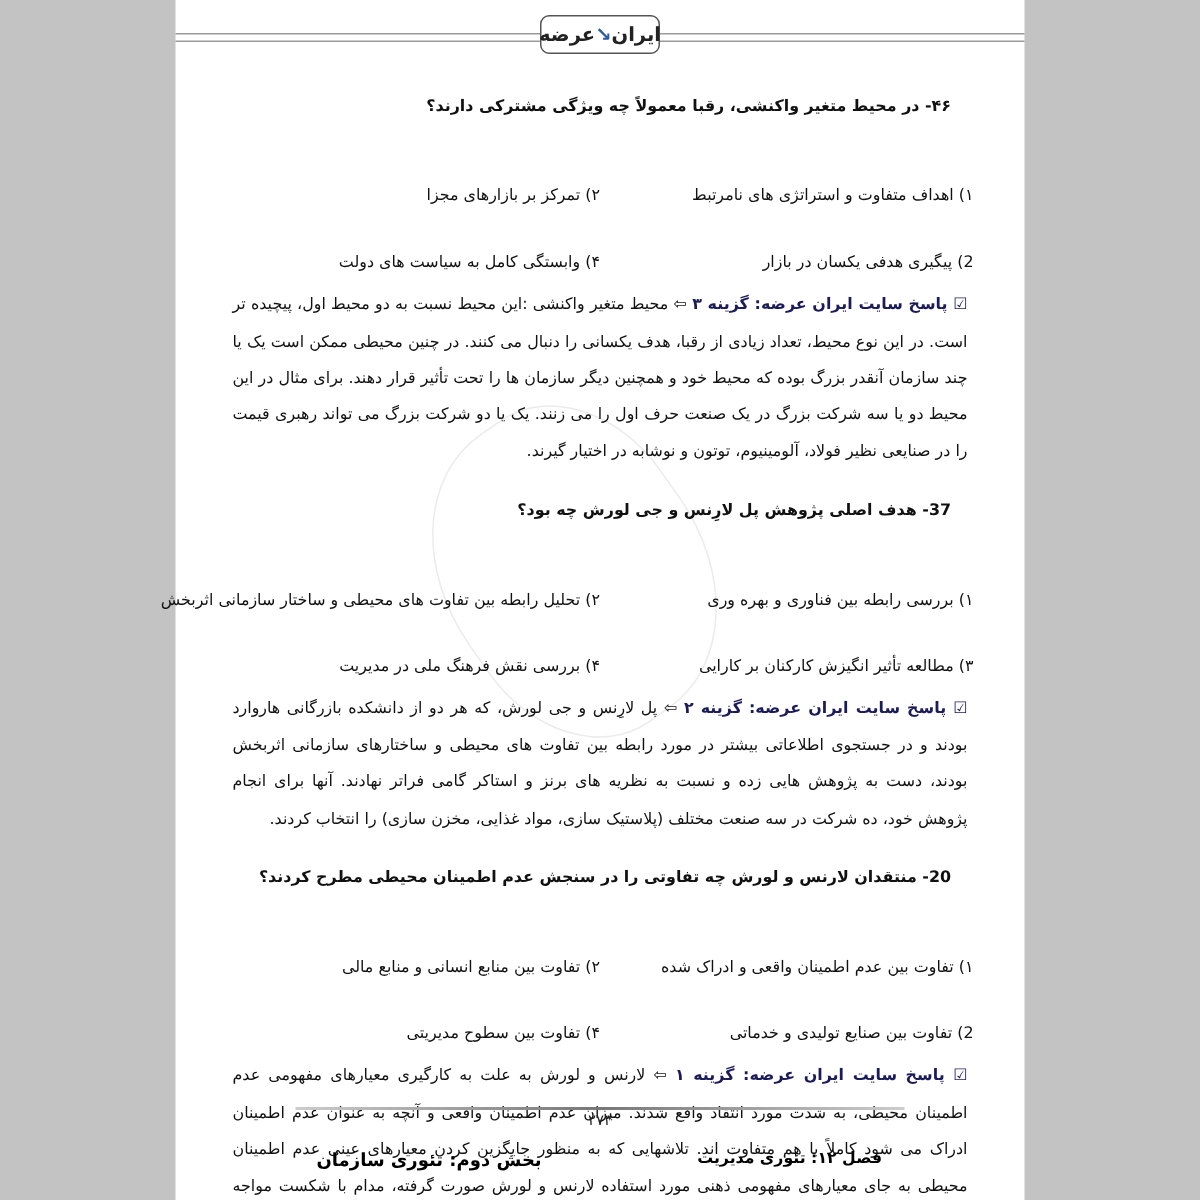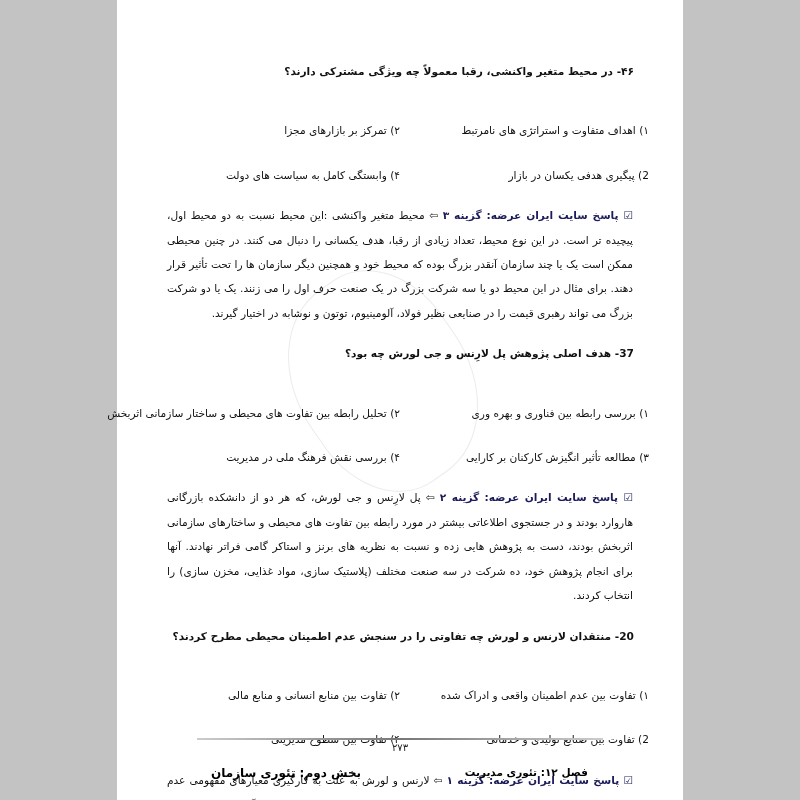--- a/index.html
+++ b/index.html
@@ -8,32 +8,41 @@
   .hdr { position:absolute; top:10px; left:0; right:0; height:30px; }
   .hdr .line { position:absolute; left:0; right:0; height:1px; background:#9a9a9a; }
   .hdr .l1 { top:12px; } .hdr .l2 { top:17px; }
   .logo { position:absolute; left:243px; top:0; width:80px; height:26px; background:#fff; border:1.5px solid #555; border-radius:6px;
           box-sizing:border-box; display:flex; align-items:center; justify-content:center; font-weight:bold; font-size:13px; color:#222; }
   .logo .arc { color:#2b5aa8; }
   .content { position:absolute; top:44px; left:34px; right:34px; direction:rtl; font-size:10.6px; color:#111; line-height:24.4px; }
   .q { font-weight:bold; margin:15px; }
   .opts { display:flex; margin:0; }
   .opts span { width:50%; white-space:nowrap;margin-top:20px; }
-  .ans { margin:16px; text-align:justify; text-align-last:right; }
+  .ans { margin:4px; text-align:justify; text-align-last:right; }
   .ans .lbl { color:#1b1b5a; font-weight:bold; }
   .footer-line { position:absolute; top:738px; left:80px; right:80px; height:2px; background:linear-gradient(to right,#ccc,#777,#ccc); }
   .page-num { position:absolute; top:742px; left:0; right:0; text-align:center; font-size:10px; color:#222; }
   .foot-l { position:absolute; top:766px; left:94px; font-size:12px; font-weight:bold; direction:rtl; }
   .foot-r { position:absolute; top:766px; right:95px; font-size:10.5px; font-weight:bold; direction:rtl;margin-left:24px; }
   .wm { position:absolute; left:180px; top:270px; width:170px; height:220px; border:1.5px solid #e2e2e2; border-radius:50% 40% 50% 40%; transform:rotate(-35deg); opacity:.7; }
 </style>
 </head>
 <body>
 
 <div class="page">
+  <div class="hdr">
+    <div class="line l1"></div>
+    <div class="line l2"></div>
+    <div class="logo">
+      <span>عرضه</span>
+      <span class="arc">↘</span>
+      <span>ایران</span>
+    </div>
+  </div>
 
   <div class="wm"></div>
 
   <div class="content">
 
     <p class="q">۴۶- در محیط متغیر واکنشی، رقبا معمولاً چه ویژگی مشترکی دارند؟</p>
     <div class="opts">
       <span>۱) اهداف متفاوت و استراتژی های نامرتبط</span>
       <span>۲) تمرکز بر بازارهای مجزا</span>
     </div>

